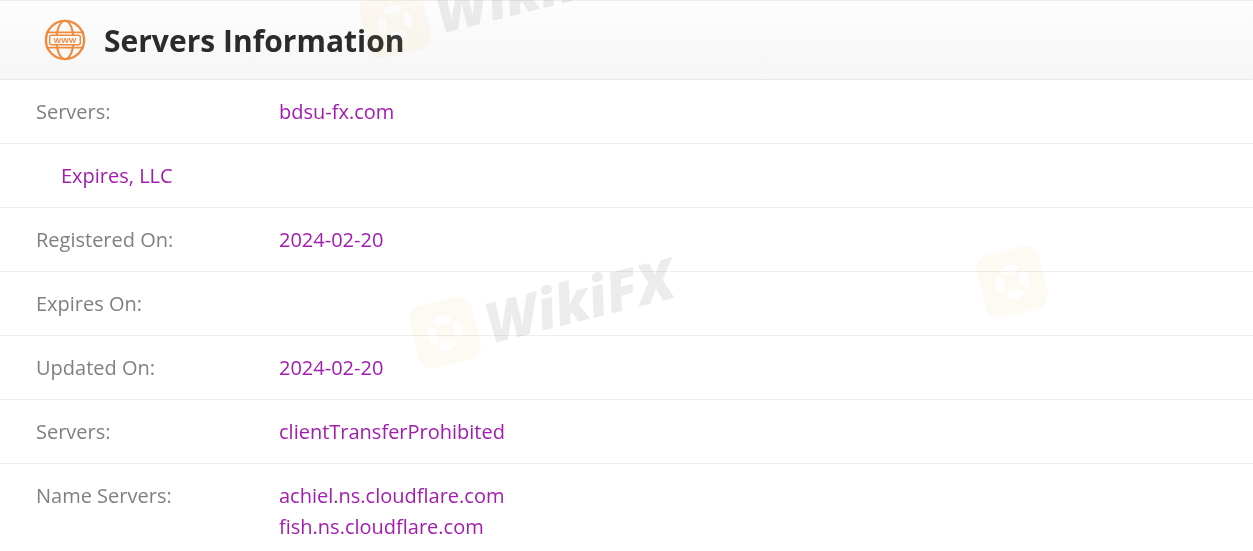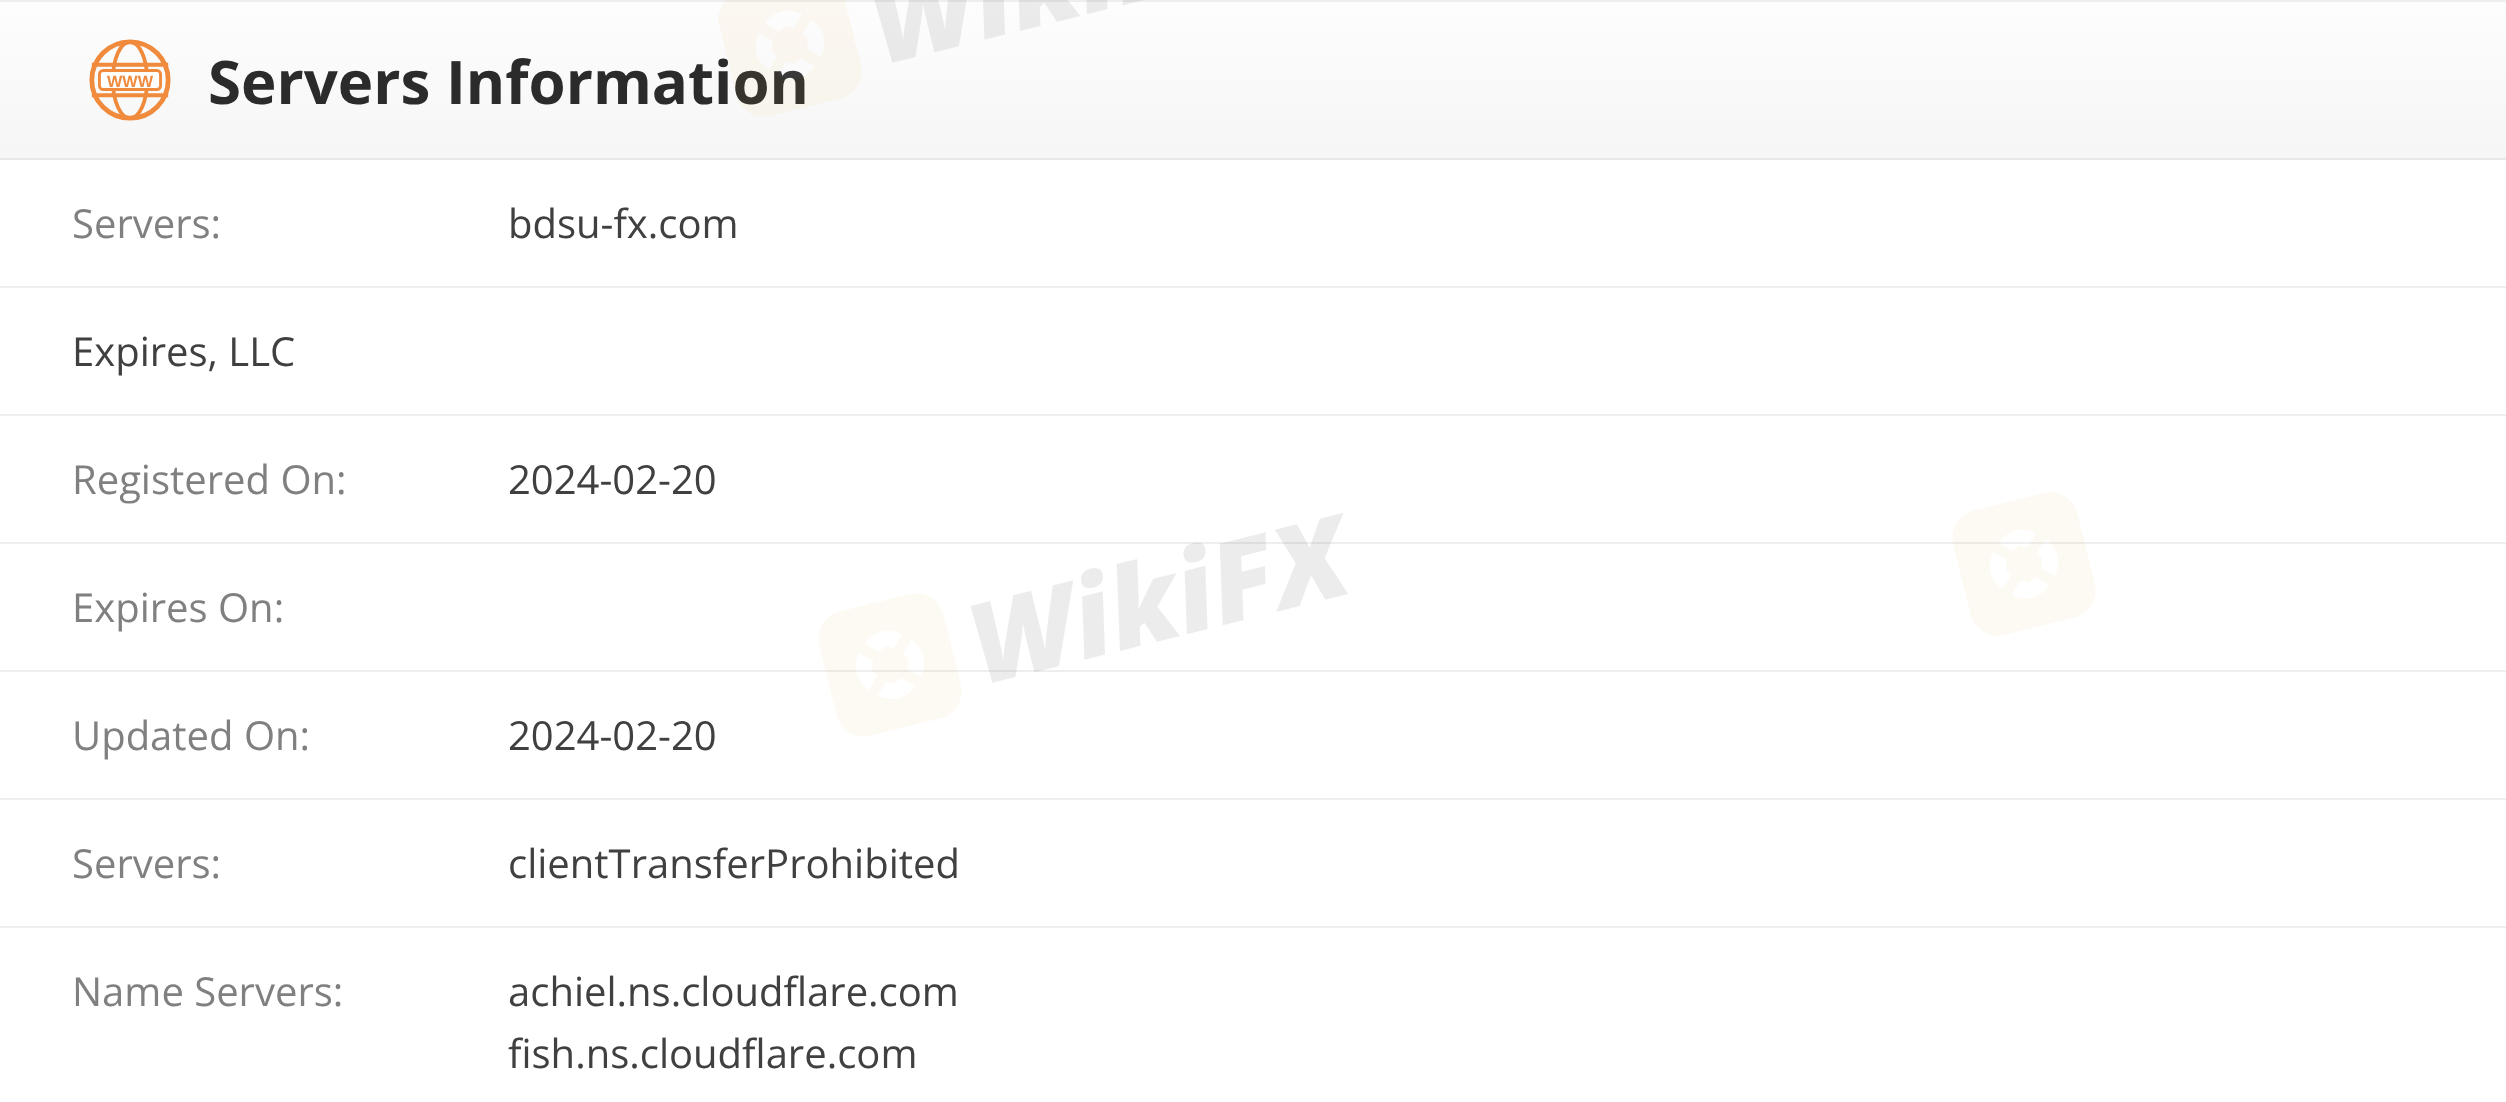--- a/index.html
+++ b/index.html
@@ -42,22 +42,23 @@
   }
   .row:last-child {
     border-bottom: none;
   }
   .label {
     color: #808080;
     width: 218px;
     flex-shrink: 0;
   }
   .value {
-    color: #404040;
+    color: #a21caf;
     white-space: pre-line;
+    margin-left: 25px;
   }
   
   .wm {
     position: absolute;
     display: flex;
     align-items: center;
     gap: 10px;
     transform: rotate(-14deg);
     pointer-events: none;
     opacity: 0.12;

